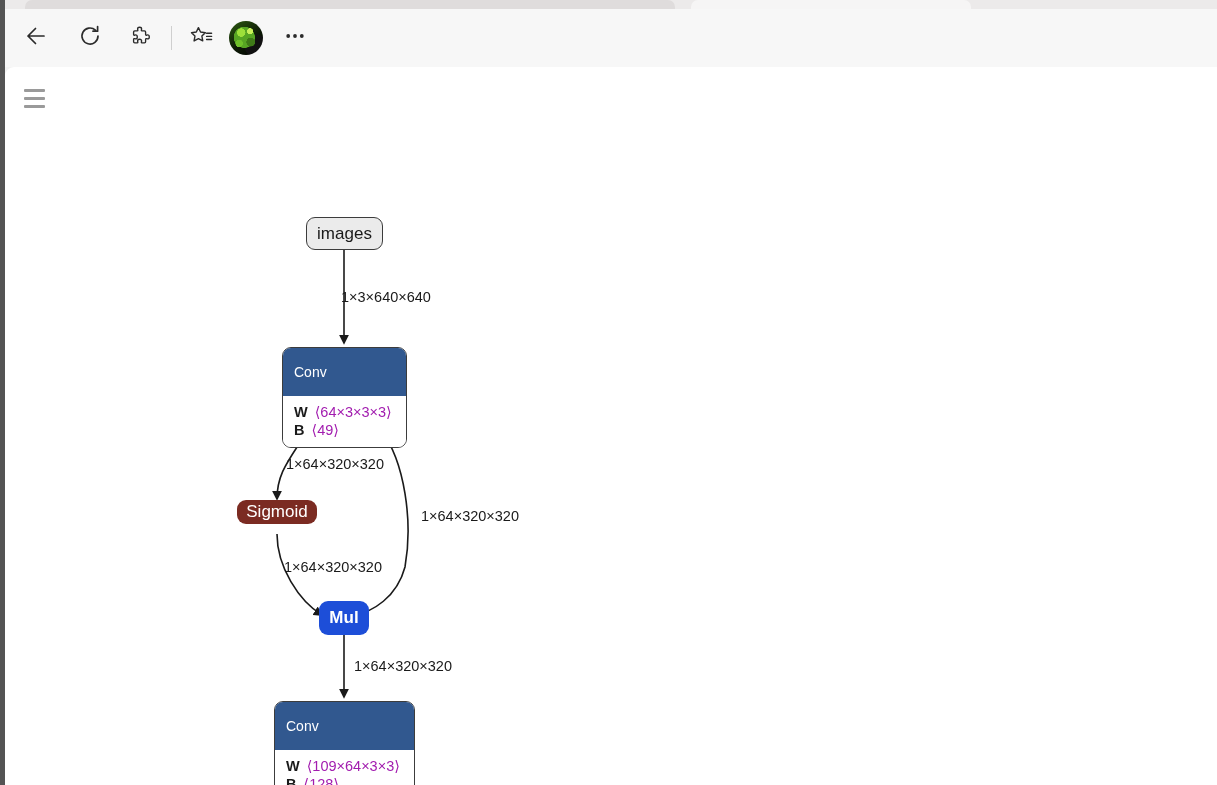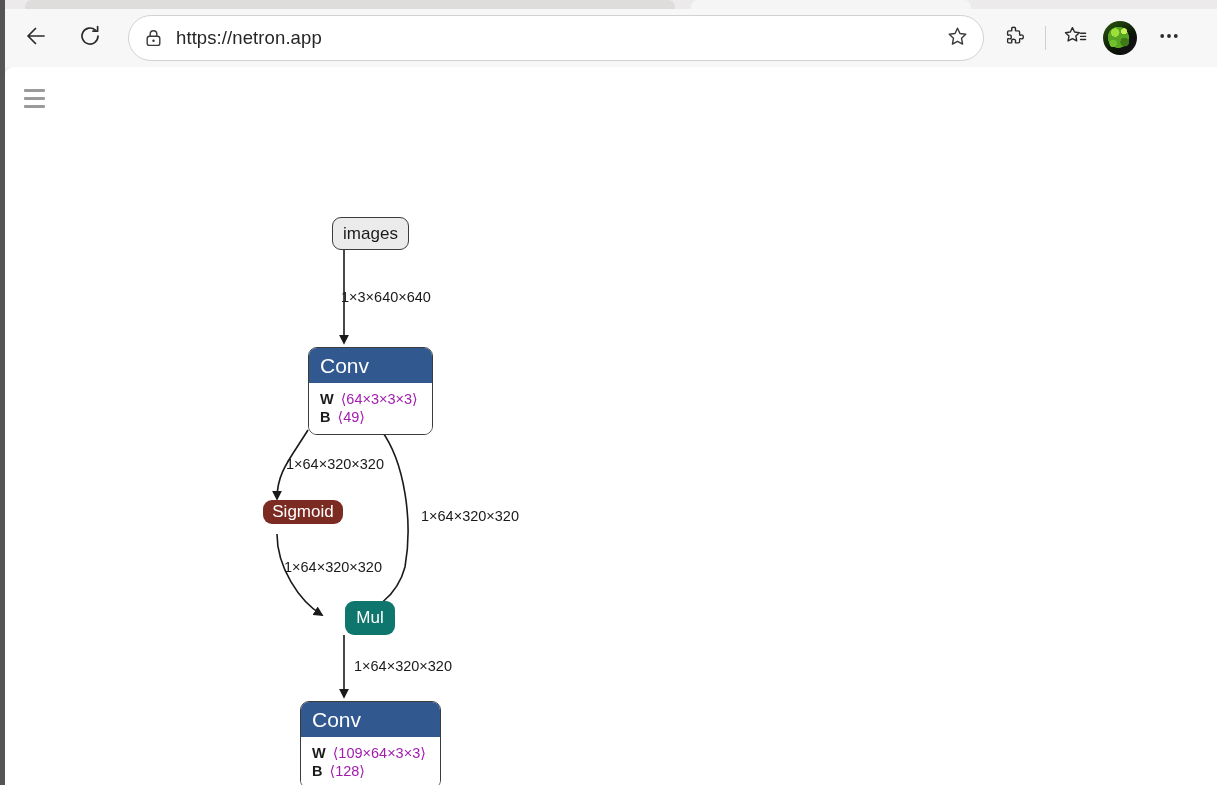--- a/index.html
+++ b/index.html
@@ -113,41 +113,41 @@
     gap: 5px; cursor: pointer;
   }
   #hamburger span {
     display: block; width: 21px; height: 3px; background: #9a9a9a; border-radius: 1px;
   }
 
   
   #graph-canvas { position: absolute; left: 0; top: 0; width: 1212px; height: 718px; }
 
   
-  .node { position: absolute; margin-left: 26px; }
+  .node { position: absolute; }
   .node-io {
     background: #ebebeb;
     border: 1.6px solid #3c3c3c;
     border-radius: 9px;
     display: flex; align-items: center; justify-content: center;
     font-size: 17px; color: #1a1a1a;
     cursor: pointer;
   }
   .node-layer {
     border: 1.6px solid #3c3c3c;
     border-radius: 9px;
     overflow: hidden;
     background: #ffffff;
     cursor: pointer;
   }
   .node-layer .hdr {
-    height: 35px;
+    height: 48px;
     display: flex; align-items: center;
     padding-left: 11px;
-    font-size: 21px; color: #ffffff;
+    font-size: 14px; color: #ffffff;
   }
   .node-layer .body { padding: 7px 0 8px 0; background: #ffffff; }
   .param {
     display: flex; align-items: baseline; gap: 7px;
     padding: 1px 11px; font-size: 14.5px; color: #1a1a1a;
     white-space: nowrap;
   }
   .param .pk { font-weight: bold; }
   .param .pv { color: #a21caf; }
 
@@ -188,37 +188,20 @@
 
     <div class="nav-btn" id="reload-btn">
       <span>
         <svg width="24" height="24" viewBox="0 0 24 24" fill="none">
           <path d="M20 12a8 8 0 1 1-2.6-5.9" stroke="#2b2b2b" stroke-width="1.7" stroke-linecap="round"></path>
           <path d="M19.6 2.6v4.6h-4.6" stroke="#2b2b2b" stroke-width="1.7" stroke-linecap="round" stroke-linejoin="round"></path>
         </svg>
       </span>
     </div>
 
-    <div class="urlbar">
-      <span class="lock-wrap">
-        <svg width="19" height="20" viewBox="0 0 19 20" fill="none">
-          <rect x="3.2" y="8.2" width="12.6" height="9.2" rx="2.2" stroke="#3a3a3a" stroke-width="1.4"></rect>
-          <path d="M6.2 8.2V6.1a3.3 3.3 0 0 1 6.6 0v2.1" stroke="#3a3a3a" stroke-width="1.4" stroke-linecap="round"></path>
-          <circle cx="9.5" cy="12.8" r="1.25" fill="#3a3a3a"></circle>
-        </svg>
-      </span>
-      <span class="url-text" title="Search or enter web address">https://netron.app</span>
-      <span class="star-btn">
-        <span>
-          <svg width="23" height="23" viewBox="0 0 24 24" fill="none">
-            <path d="M12 3.4l2.6 5.5 6 .8-4.4 4.2 1.1 6-5.3-2.9-5.3 2.9 1.1-6L3.4 9.7l6-.8L12 3.4z" stroke="#3a3a3a" stroke-width="1.5" stroke-linejoin="round"></path>
-          </svg>
-        </span>
-      </span>
-    </div>
 
     <div class="tb-icon" id="ext-btn">
       <span>
         <svg width="24" height="24" viewBox="0 0 24 24" fill="none">
           <path d="M9.6 3.2c1.3 0 2 .9 2 1.8 0 .5-.3.9-.3 1.3 0 .4.3.6.8.6h2.4c.7 0 1.1.4 1.1 1.1v2.4c0 .5.2.8.6.8.4 0 .8-.3 1.3-.3.9 0 1.8.7 1.8 2s-.9 2-1.8 2c-.5 0-.9-.3-1.3-.3-.4 0-.6.3-.6.8v2.4c0 .7-.4 1.1-1.1 1.1h-2.4c-.5 0-.8-.2-.8-.6 0-.4.3-.8.3-1.3 0-.9-.7-1.8-2-1.8s-2 .9-2 1.8c0 .5.3.9.3 1.3 0 .4-.3.6-.8.6H4.7c-.7 0-1.1-.4-1.1-1.1v-2.4c0-.5.2-.8.6-.8.4 0 .8.3 1.3.3.9 0 1.8-.7 1.8-2s-.9-2-1.8-2c-.5 0-.9.3-1.3.3-.4 0-.6-.3-.6-.8V8c0-.7.4-1.1 1.1-1.1h2.4c.5 0 .8-.2.8-.6 0-.4-.3-.8-.3-1.3 0-.9.7-1.8 2-1.8z" stroke="#2b2b2b" stroke-width="1.35" stroke-linejoin="round"></path>
         </svg>
       </span>
     </div>
 
     <div class="tb-sep"></div>
@@ -290,21 +273,21 @@
           <span class="pk">B</span>
           <span class="pv">⟨49⟩</span>
         </div>
       </div>
     </div>
 
     <div class="node node-act" style="left:232px; top:433px; width:80px; height:24px; background:#7b2b22;">
       <span>Sigmoid</span>
     </div>
 
-    <div class="node node-act" style="left:314px; top:534px; width:50px; height:34px; background:#0f766e;">
+    <div class="node node-act" style="left:314px; top:534px; width:50px; height:34px; background:#1d4ed8;font-weight:bold;">
       <span>Mul</span>
     </div>
 
     <div class="node node-layer" style="left:269px; top:634px; width:141px;">
       <div class="hdr" style="background:#31588f;">
         <span>Conv</span>
       </div>
       <div class="body">
         <div class="param">
           <span class="pk">W</span>

